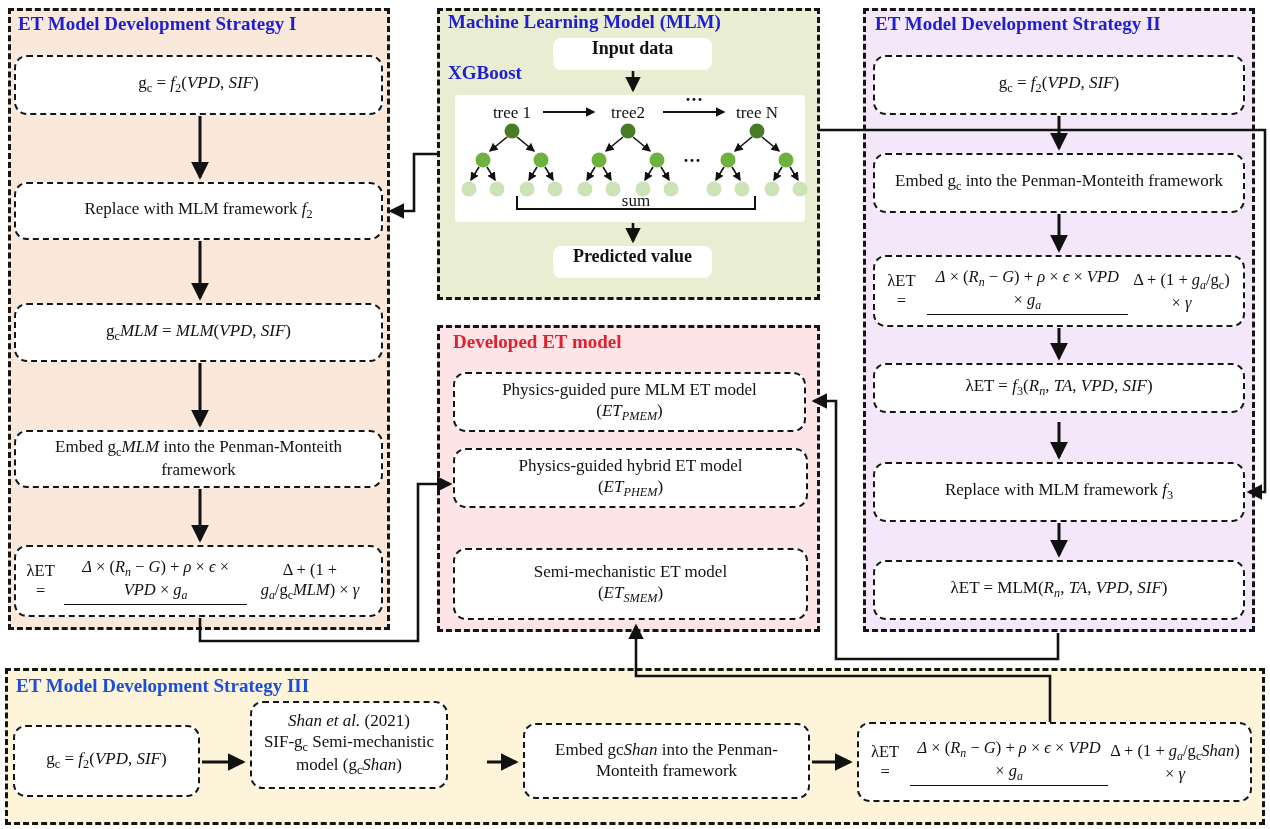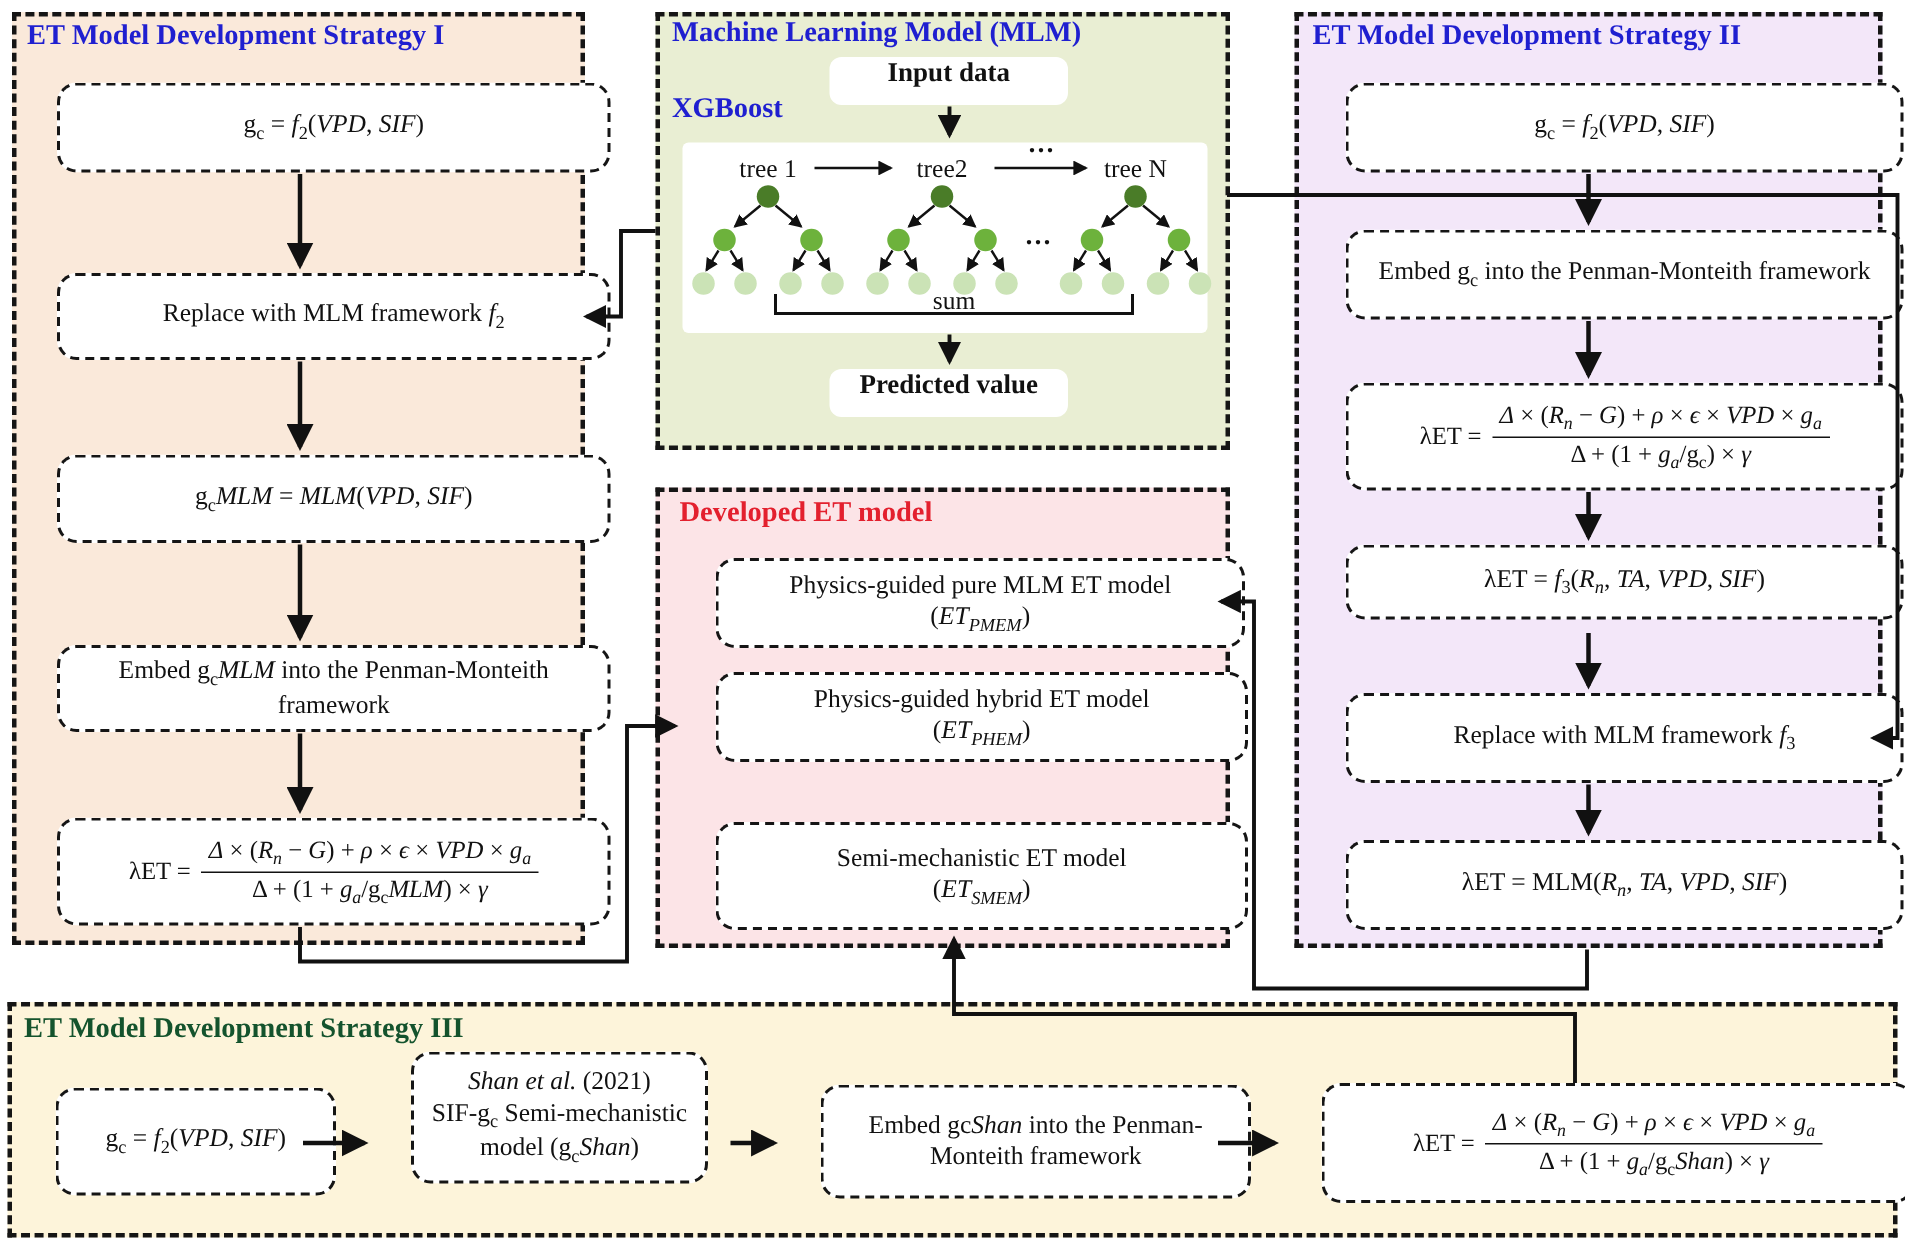--- a/index.html
+++ b/index.html
@@ -4,26 +4,26 @@
 <style>
   html,body{margin:0;padding:0;background:#fff;}
   body{font-family:"Liberation Serif","DejaVu Serif",serif;color:#111;}
   .stage{position:relative;width:1270px;height:829px;background:#fff;overflow:hidden;}
   .panel{position:absolute;border:3px dashed #151515;box-sizing:border-box;}
   .ptitle{position:absolute;font-weight:bold;font-size:19px;white-space:nowrap;}
   .blue{color:#1f1fd0;}
   .red{color:#e3202e;}
   .box{position:absolute;box-sizing:border-box;background:#fff;border:2.6px dashed #151515;
        border-radius:13px;display:flex;flex-direction:column;align-items:center;justify-content:center;
-       text-align:center;font-size:17px;line-height:1.22;padding:3px 8px;margin-left:24px;}
+       text-align:center;font-size:17px;line-height:1.22;padding:3px 8px;}
   .wbox{position:absolute;box-sizing:border-box;background:#fff;border-radius:8px;
         display:flex;align-items:flex-start;justify-content:center;font-weight:bold;font-size:18px;}
   .treebox{position:absolute;box-sizing:border-box;background:#fff;border-radius:4px;}
   .eq{flex-direction:row;gap:7px;font-size:16.5px;}
-  .frac{display:inline-flex;flex-direction:column;align-items:center;}
+  .frac{display:inline-flex;flex-direction:row;align-items:center;}
   .frac .num{padding:0 5px 1px;border-bottom:1.6px solid #111;}
   .frac .den{padding-top:1px;}
   .overlay{position:absolute;left:0;top:0;width:1270px;height:829px;pointer-events:none;}
   svg text{font-family:"Liberation Serif","DejaVu Serif",serif;fill:#111;}
   sub{font-size:0.72em;}
 </style>
 </head>
 <body>
 
 <div class="stage">
@@ -31,21 +31,21 @@
   <div class="panel" style="left: 8px; top: 8px; width: 382px; height: 622px; background: rgb(250, 233, 218);"></div>
   <div class="panel" style="left: 437px; top: 8px; width: 383px; height: 292px; background: rgb(233, 238, 211);"></div>
   <div class="panel" style="left: 863px; top: 8px; width: 392px; height: 624px; background: rgb(243, 231, 249);"></div>
   <div class="panel" style="left: 437px; top: 325px; width: 383px; height: 307px; background: rgb(252, 228, 231);"></div>
   <div class="panel" style="left: 5px; top: 668px; width: 1260px; height: 157px; background: rgb(253, 244, 218);"></div>
 
   <div class="ptitle blue" style="left: 18px; top: 13px; color: rgb(31, 31, 208);">ET Model Development Strategy I</div>
   <div class="ptitle blue" style="left: 448px; top: 11px; color: rgb(31, 31, 208);">Machine Learning Model (MLM)</div>
   <div class="ptitle blue" style="left: 875px; top: 13px; color: rgb(31, 31, 208);">ET Model Development Strategy II</div>
   <div class="ptitle red" style="left: 453px; top: 331px; color: rgb(227, 32, 46);">Developed ET model</div>
-  <div class="ptitle blue" style="left: 16px; top: 675px; color: #14532d;">ET Model Development Strategy III</div>
+  <div class="ptitle blue" style="left: 16px; top: 675px; color: #1d4ed8;">ET Model Development Strategy III</div>
   <div class="ptitle blue" style="left: 448px; top: 62px; color: rgb(31, 31, 208);">XGBoost</div>
 
   <div class="box" style="left:14px;top:55px;width:369px;height:60px;">
       <span>g<sub>c</sub> = <i>f</i><sub>2</sub>(<i>VPD</i>, <i>SIF</i>)</span>
     </div>
   <div class="box" style="left:14px;top:182px;width:369px;height:58px;">
       <span>Replace with MLM framework <i>f</i><sub>2</sub></span>
     </div>
   <div class="box" style="left:14px;top:303px;width:369px;height:59px;">
       <span>g<sub>c</sub><i>MLM</i> = <i>MLM</i>(<i>VPD</i>, <i>SIF</i>)</span>

